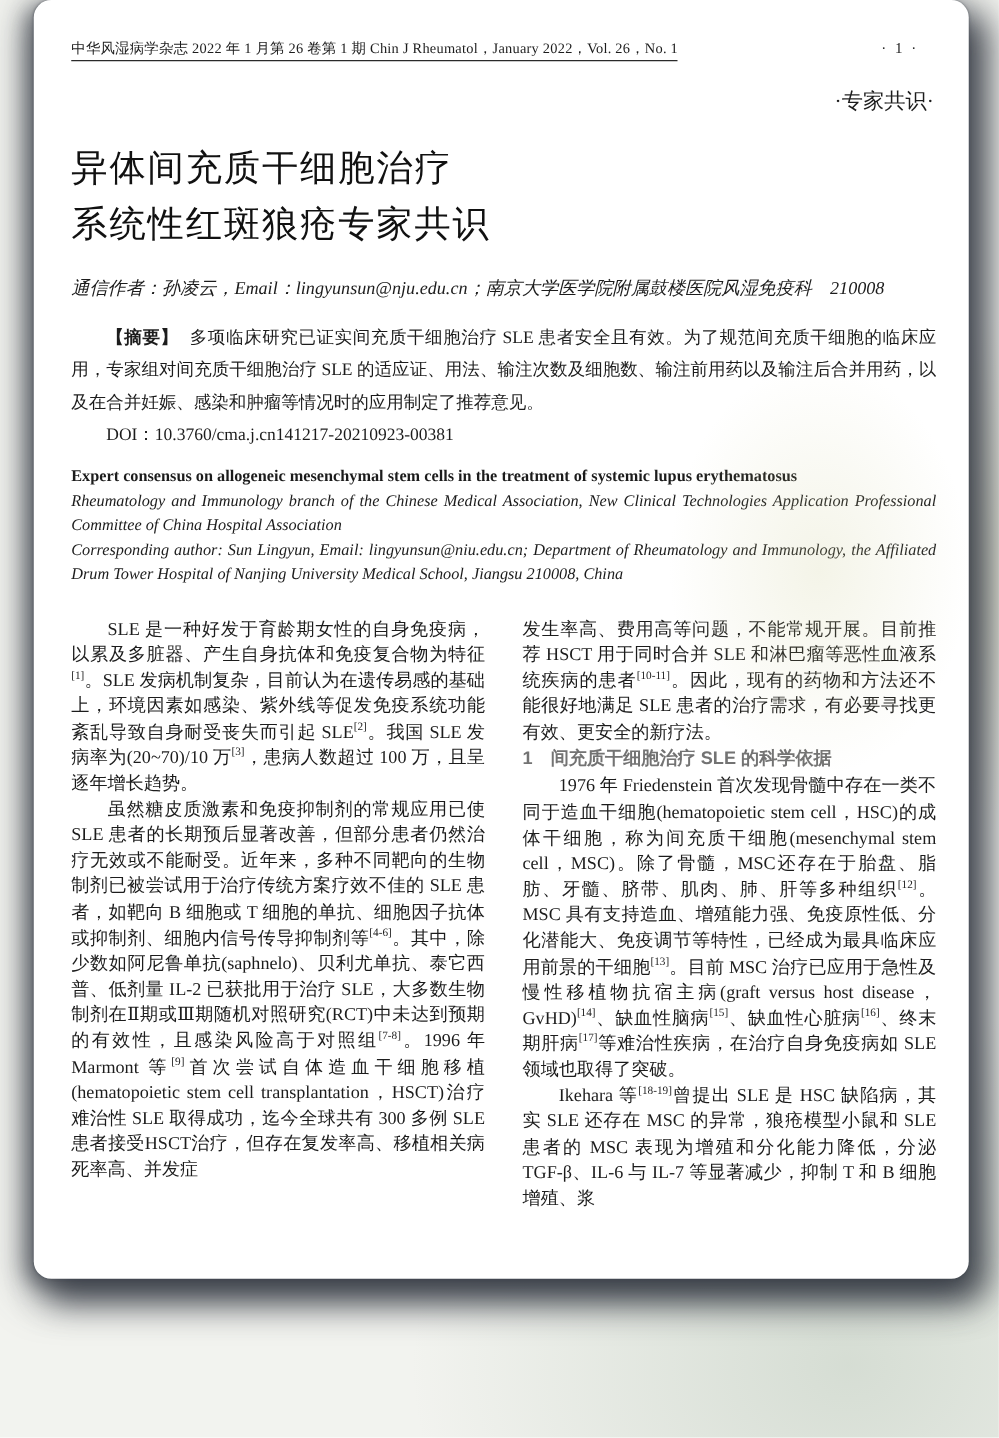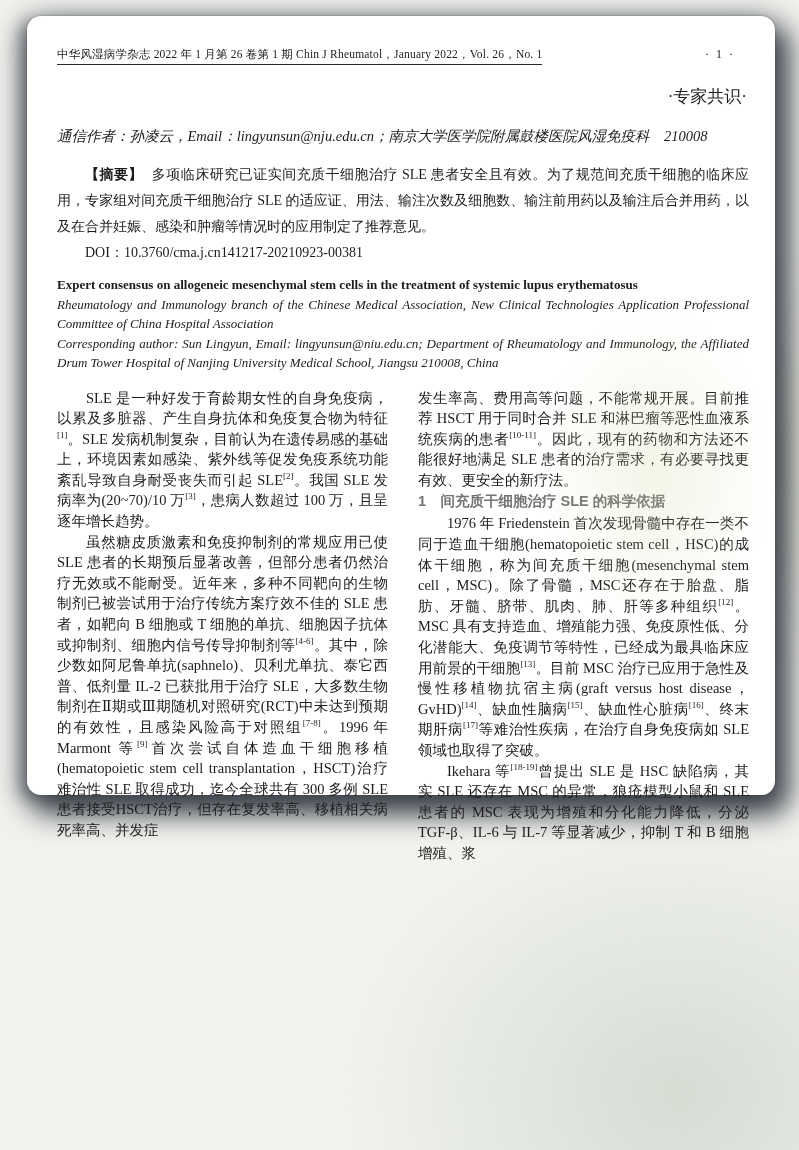--- a/index.html
+++ b/index.html
@@ -9,22 +9,22 @@
     background:
       radial-gradient(ellipse 420px 300px at 92% 40%, rgba(195,198,160,0.35), rgba(0,0,0,0) 70%),
       radial-gradient(ellipse 500px 420px at 85% 95%, rgba(160,180,160,0.35), rgba(0,0,0,0) 70%),
       #f2f3ef;
     font-family: "Liberation Serif", "DejaVu Serif", serif;
     color: #1c1c1c;
     overflow: hidden;
   }
   .page {
     position: absolute;
-    left: 27px; top: 16px;
-    width: 748px; height: 779px;
+    left: 27px; top: 0;
+    width: 748px; height: 1023px;
     background: #ffffff;
     border-radius: 14px;
     box-shadow:
       0 0 2px rgba(60,65,75,0.55),
       -7px 5px 16px rgba(52,58,68,0.55),
       11px 15px 26px 3px rgba(45,50,60,0.82),
       0 8px 34px 8px rgba(70,76,86,0.4);
     padding: 31px 26px 0 30px;
   }
   .scan-tint {
@@ -48,21 +48,21 @@
   .cn-meta { margin-top: 12px; }
   .cn-meta p { font-size: 14px; line-height: 26px; text-align: justify; text-indent: 2em; }
   .blabel { font-family: "Liberation Sans", "DejaVu Sans", sans-serif; font-weight: 700; }
   .lbl-gap { display: inline-block; width: 0.6em; }
   .doi { font-size: 13.5px; }
   
   .en { margin-top: 9px; font-size: 13px; line-height: 19.5px; text-align: justify; }
   .en .en-title { font-weight: 700; font-family: "Liberation Serif", serif; }
   .en .it { font-style: italic; }
   
-  .columns { margin-top: 15px; display: flex; gap: 30px; }
+  .columns { margin-top: 25px; display: flex; gap: 30px; }
   .col { width: 338px; }
   .para { font-size: 14.5px; line-height: 20.6px; text-align: justify; }
   .para.indent { text-indent: 2em; }
   .para sup { font-size: 9px; line-height: 0; }
   .sec-heading {
     font-family: "Liberation Sans", "DejaVu Sans", sans-serif;
     font-weight: 700; font-size: 14.5px; line-height: 21px;
     margin: 1px 0 1px 0; color: #737373;
   }
 </style>
@@ -72,20 +72,23 @@
 <div class="page">
   <div class="scan-tint"></div>
 
   <div class="hdr">
     <span class="journal-line">中华风湿病学杂志 2022 年 1 月第 26 卷第 1 期 Chin J Rheumatol，January 2022，Vol. 26，No. 1</span>
     <span class="page-num">· 1 ·</span>
   </div>
 
   <div class="section-label">·专家共识·</div>
 
+  <h1 class="title"><span>异体间充质干细胞治疗</span><br>
+    <span>系统性红斑狼疮专家共识</span>
+  </h1>
 
   <div class="authors">
     <div>通信作者：孙凌云，Email：lingyunsun@nju.edu.cn；南京大学医学院附属鼓楼医院风湿免疫科　210008</div>
   </div>
 
   <div class="cn-meta">
     <p><span class="blabel">【摘要】</span><span class="lbl-gap"></span><span>多项临床研究已证实间充质干细胞治疗 SLE 患者安全且有效。为了规范间充质干细胞的临床应用，专家组对间充质干细胞治疗 SLE 的适应证、用法、输注次数及细胞数、输注前用药以及输注后合并用药，以及在合并妊娠、感染和肿瘤等情况时的应用制定了推荐意见。</span></p>
     <p class="doi">DOI：10.3760/cma.j.cn141217-20210923-00381</p>
   </div>
 

